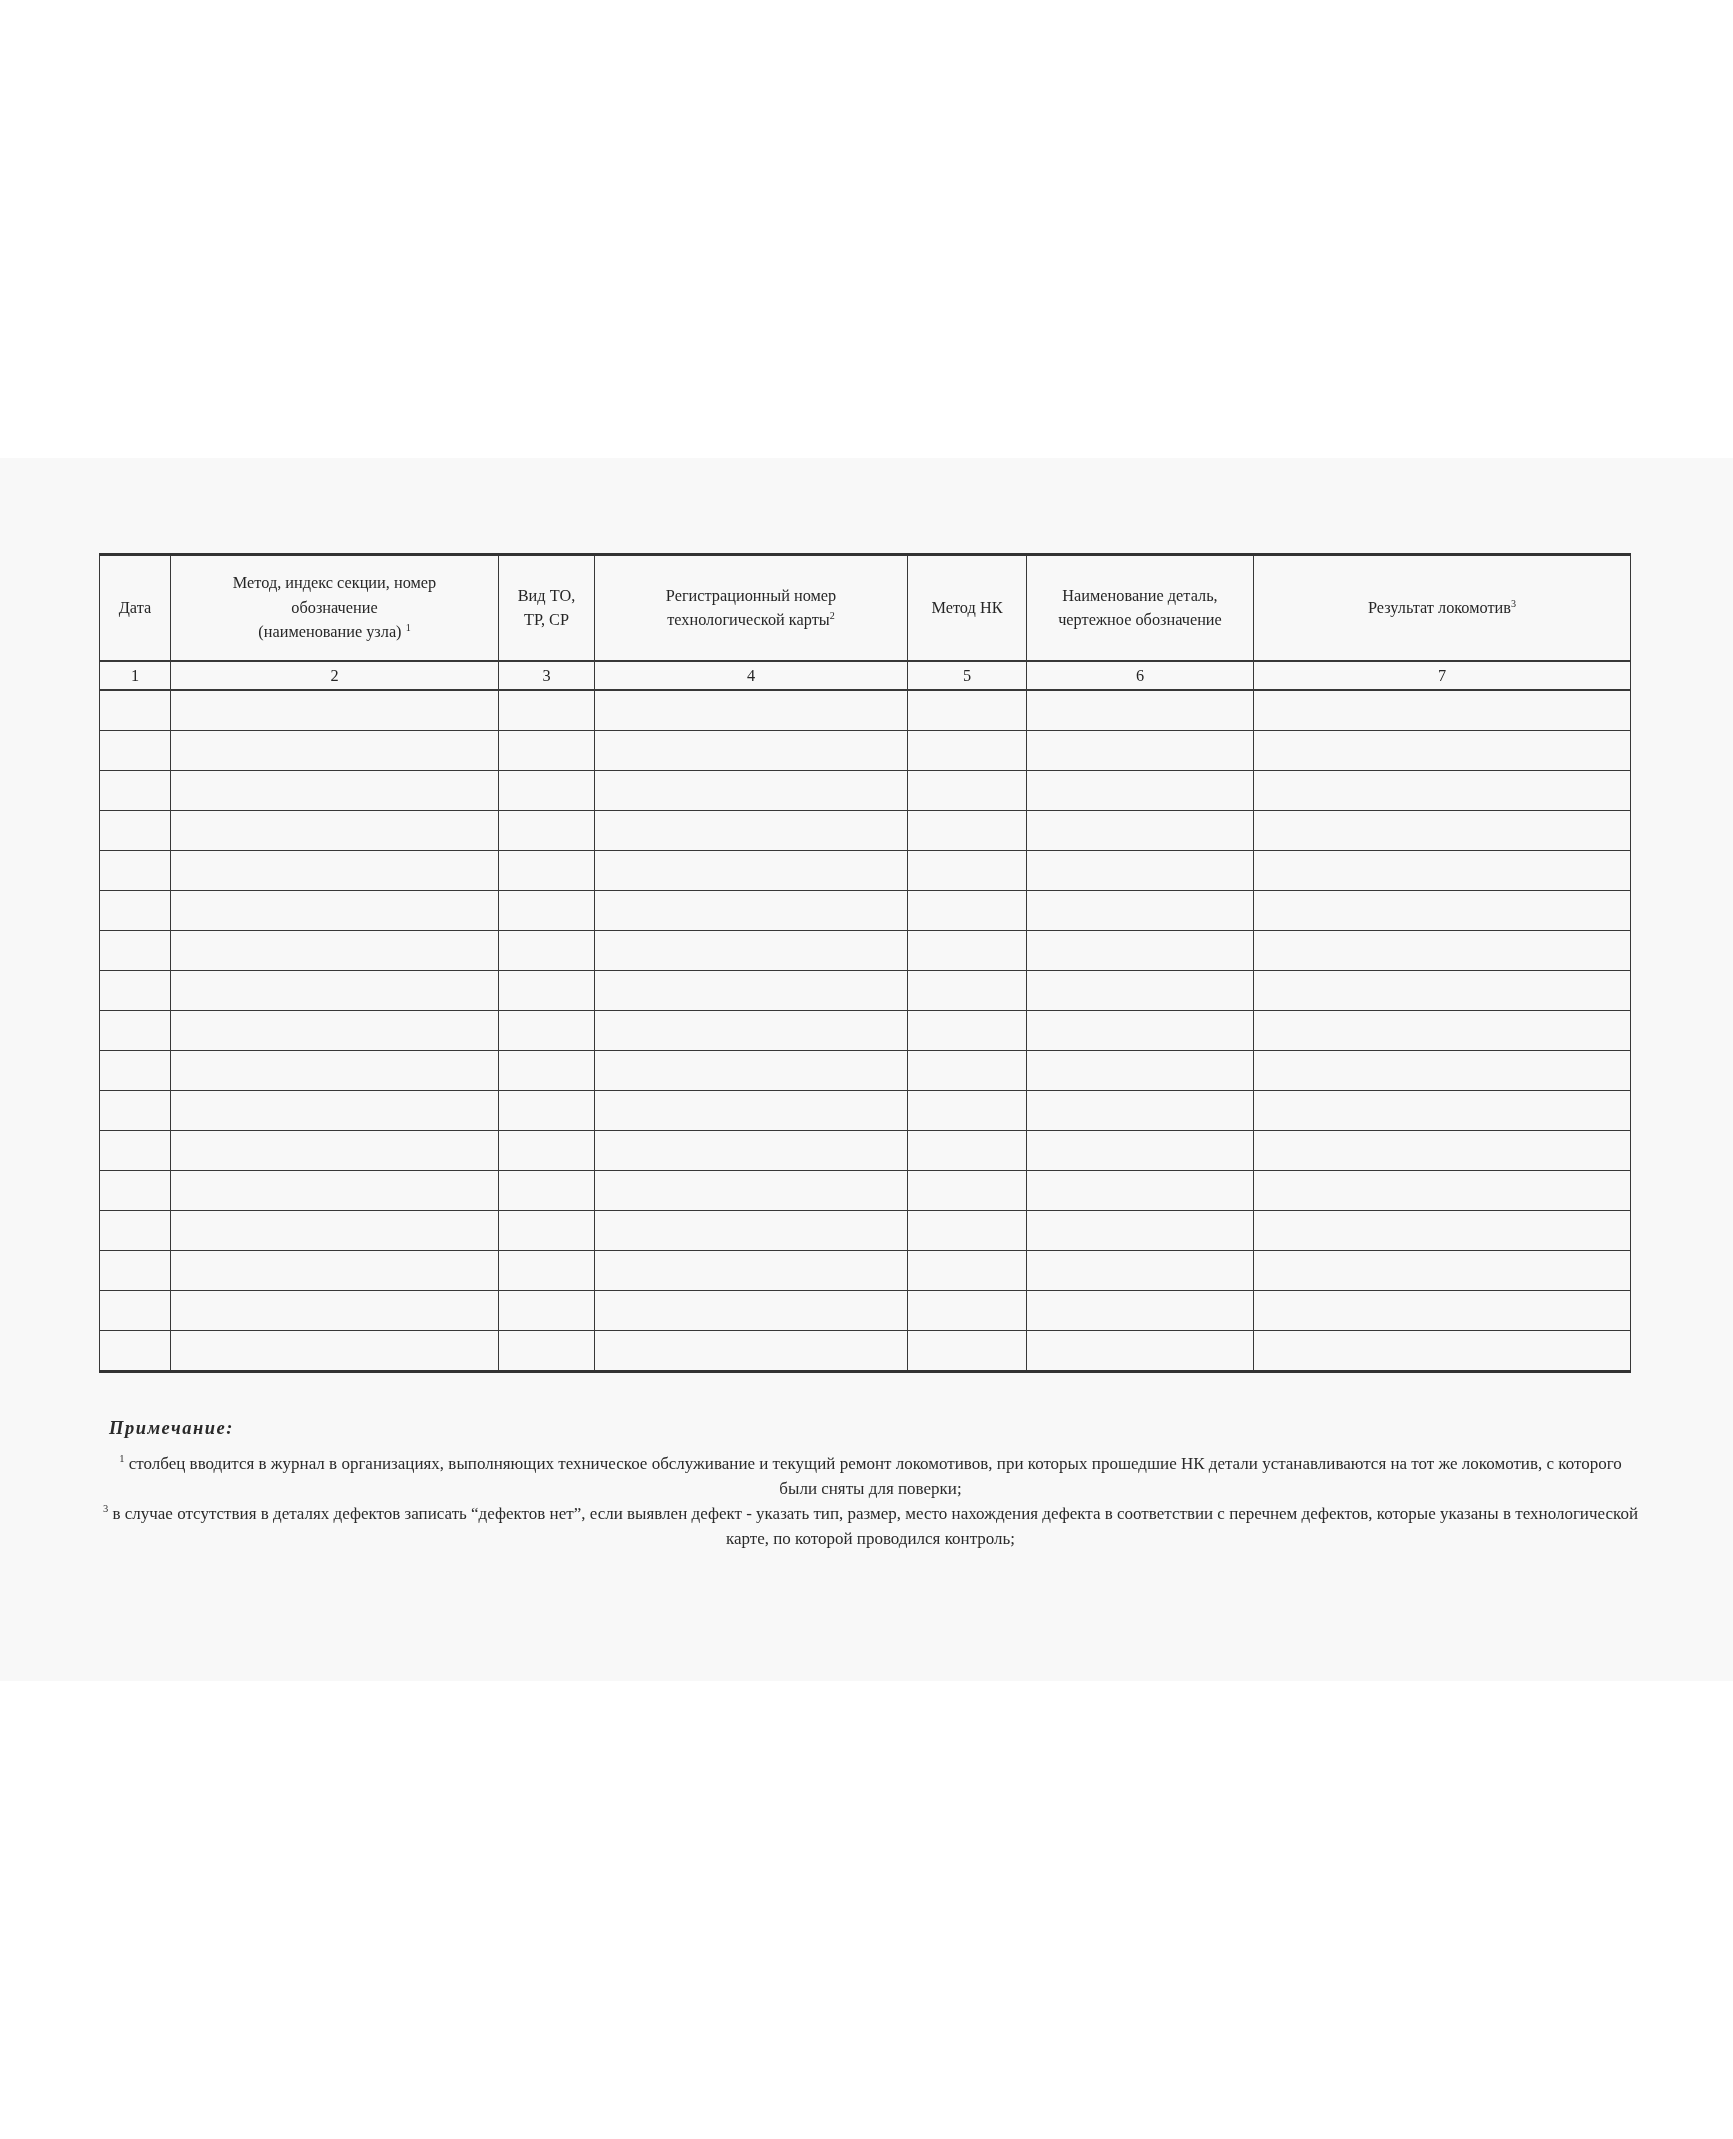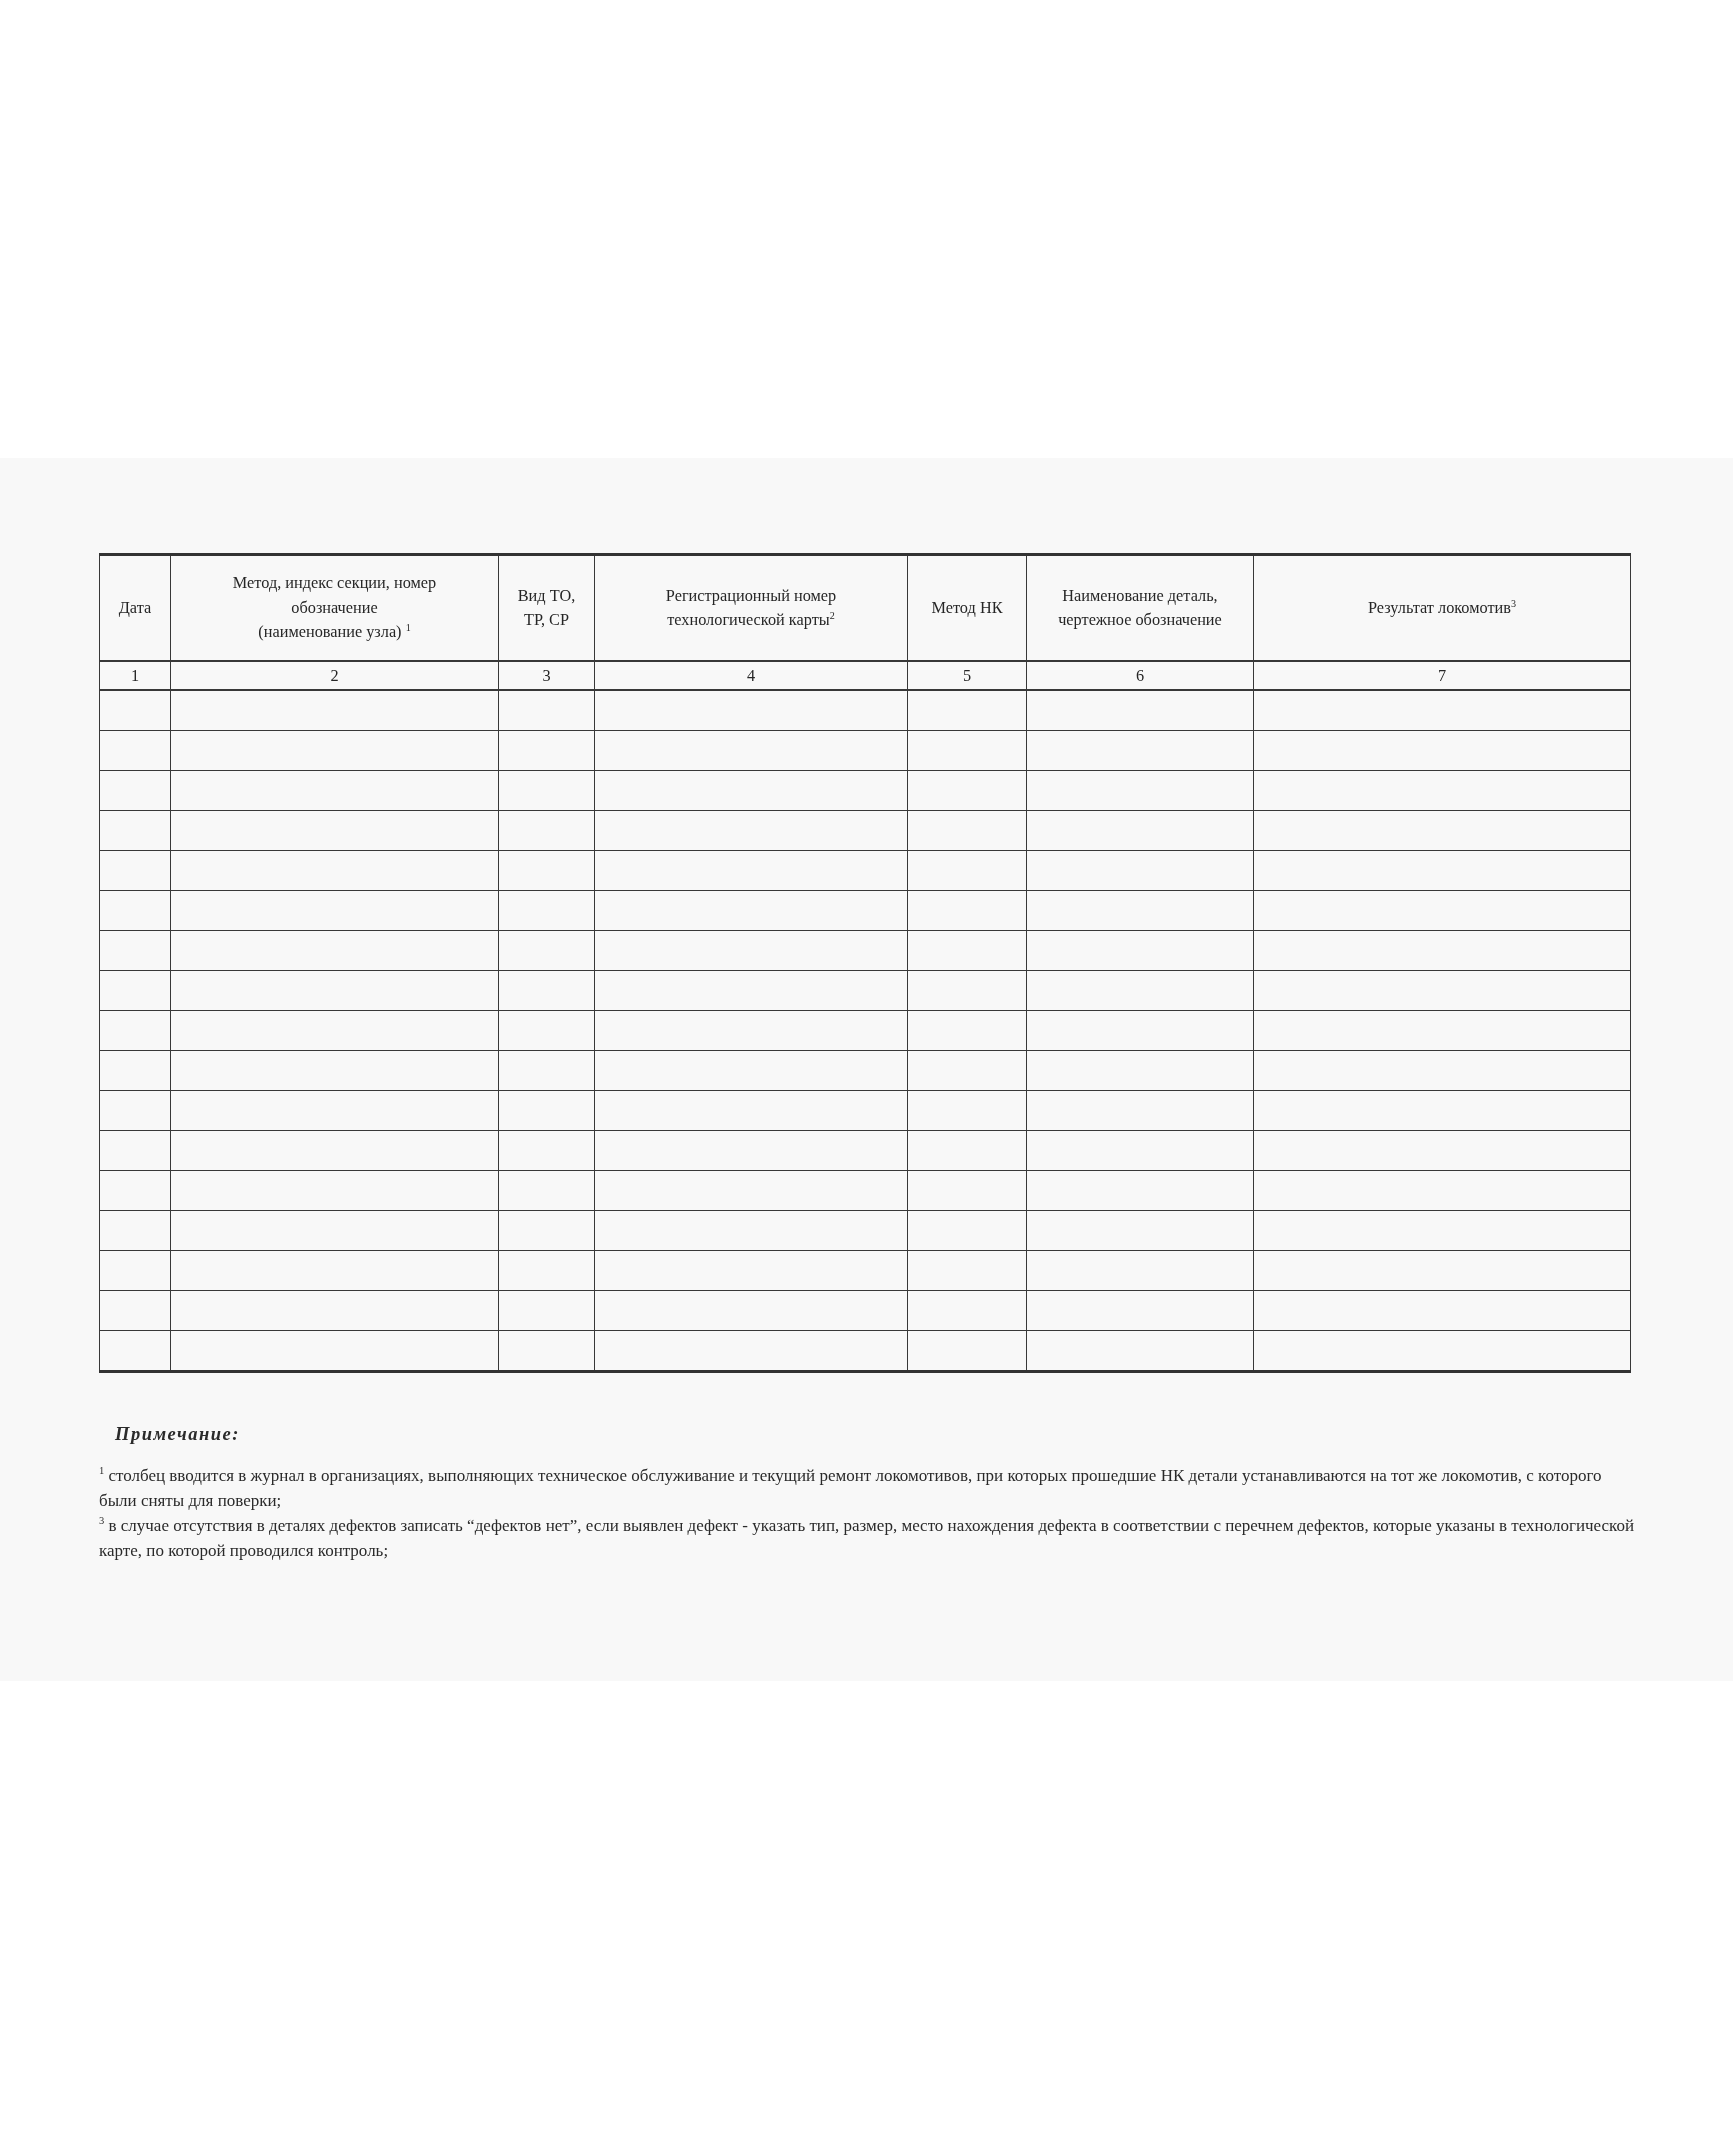--- a/index.html
+++ b/index.html
@@ -62,25 +62,25 @@
     width: 1543px;
     font-size: 17px;
     line-height: 25px;
     color: #2a2a2a;
   }
   .notes-heading {
     font-weight: bold;
     font-style: italic;
     font-size: 18.5px;
     letter-spacing: 1.5px;
-    margin: 16px;
+    margin: 10px;
   }
   .note-item {
     margin: 0;
-    text-align: left;
+    text-align: center;
   }
 </style>
 </head>
 <body>
 
 <div class="scan-band"></div>
 
 <table class="journal">
   <colgroup>
     <col style="width:71px">

